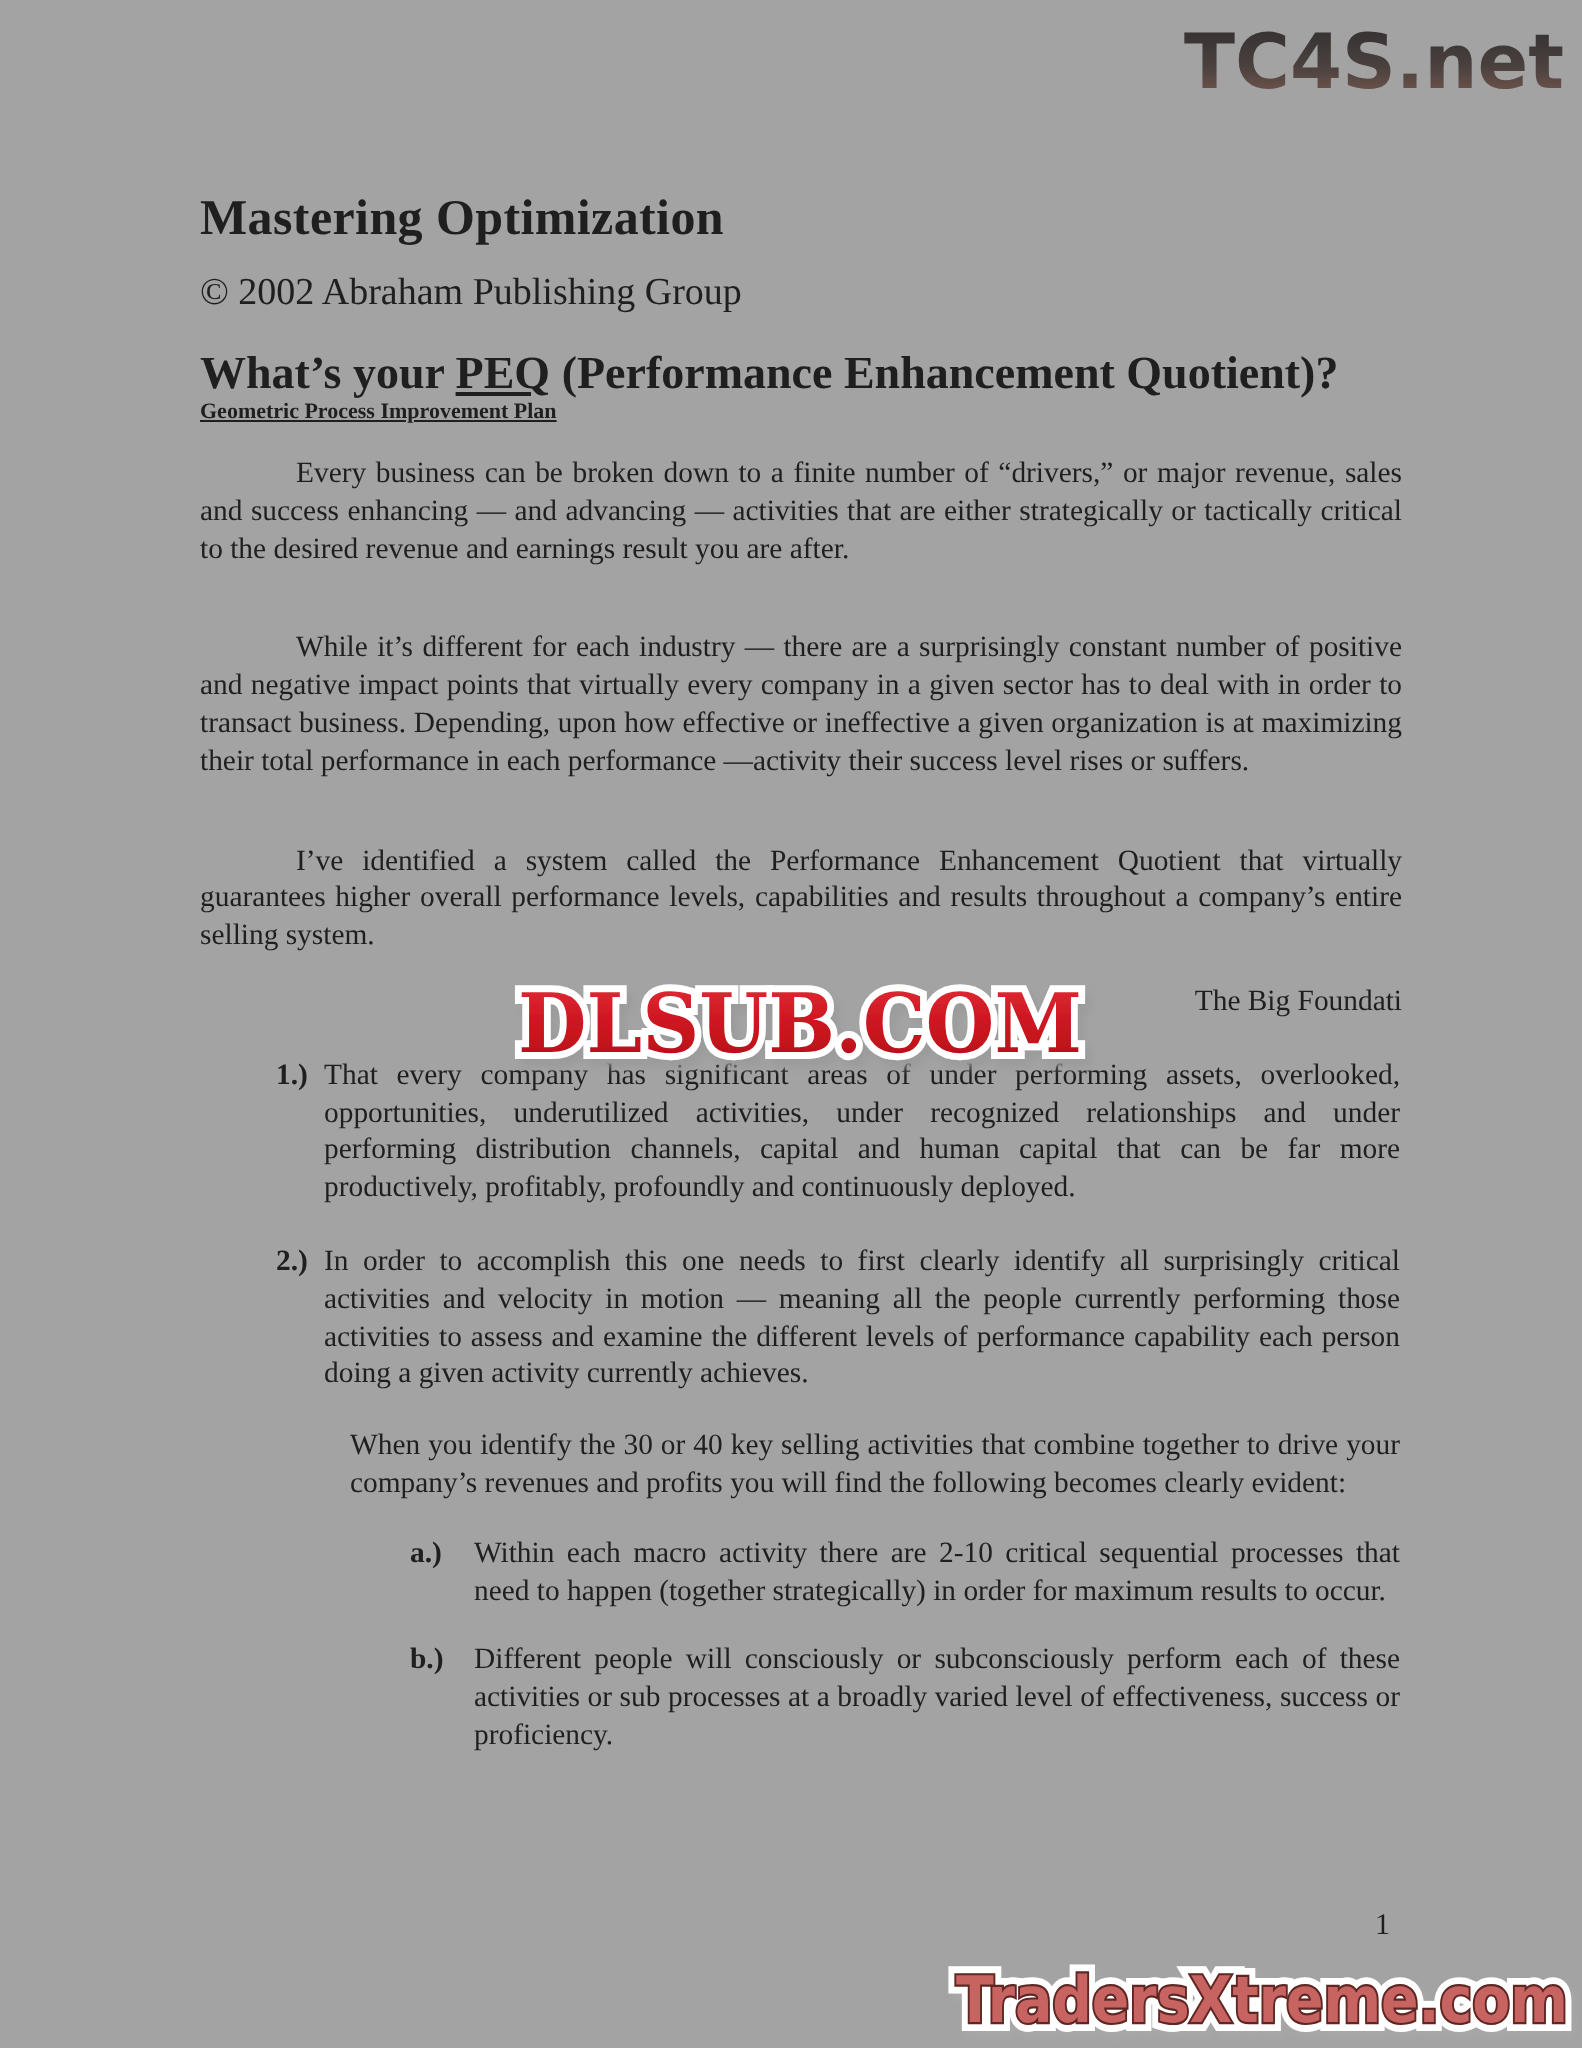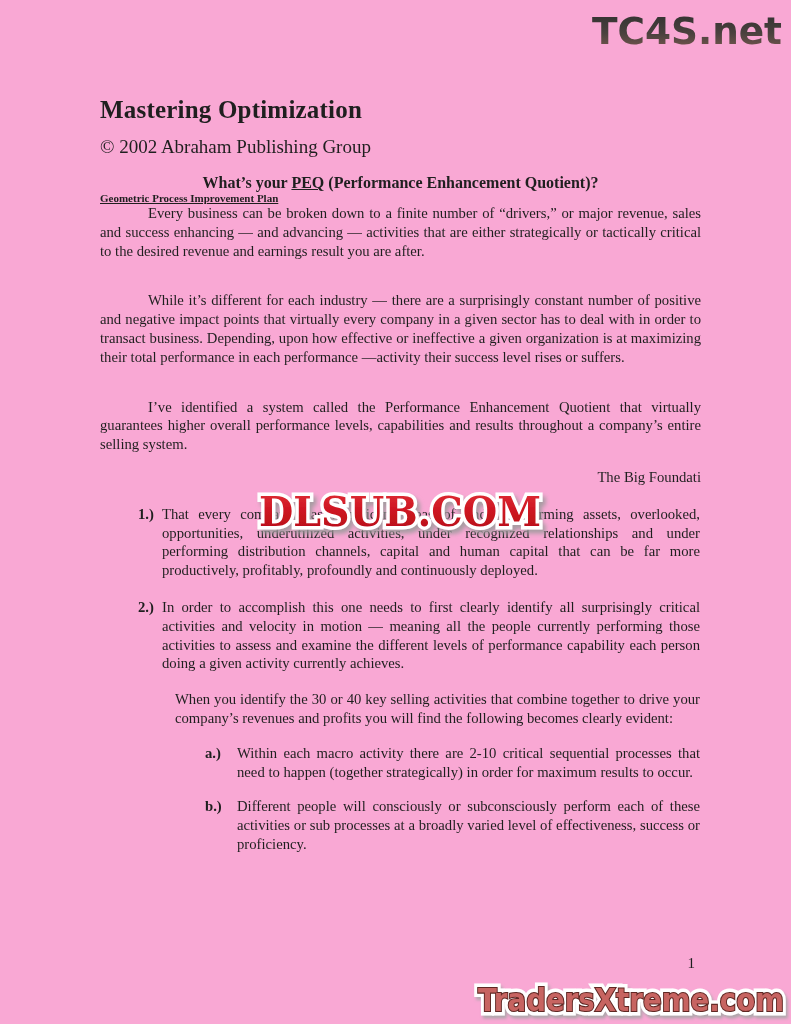--- a/index.html
+++ b/index.html
@@ -1,48 +1,49 @@
 <!DOCTYPE html>
 <html><head>
 <meta charset="utf-8">
 <style>
   html,body { margin:0; padding:0; background:#e8e8e8; }
   .page {
     position:relative;
     width:791px; height:1024px;
     margin:0 auto;
-    background:#f9a8d4;
+    background:#a3a3a3;
     font-family:"Liberation Serif", serif;
     color:#1f1f1f;
     overflow:hidden;
   }
   .content {
     position:absolute; left:100px; top:0; width:601px;
   }
   .doc-title {
     margin-top:96px;
     font-size:25px; font-weight:bold;
     letter-spacing:0.2px;
   }
   .copyright {
     margin-top:12px;
     text-align:left;
     font-size:19px;
   }
   .question {
     margin-top:16px;
-    text-align:center;
-    font-size:16px; font-weight:bold;
+    text-align:left;
+    font-size:23px; font-weight:bold;
   }
   .question .acronym { text-decoration:underline; }
   .section-heading {
     font-size:11px; font-weight:bold;
     text-decoration:underline;
   }
   .para {
+    margin-top:16px;
     font-size:14.7px; line-height:18.8px;
     text-align:justify;
     text-indent:48px;
   }
   .para.tight { margin-top:31px; }
   .foundation-line {
     margin-top:14px;
     font-size:14.7px; line-height:18.8px;
     text-indent:48px;
     white-space:nowrap;

